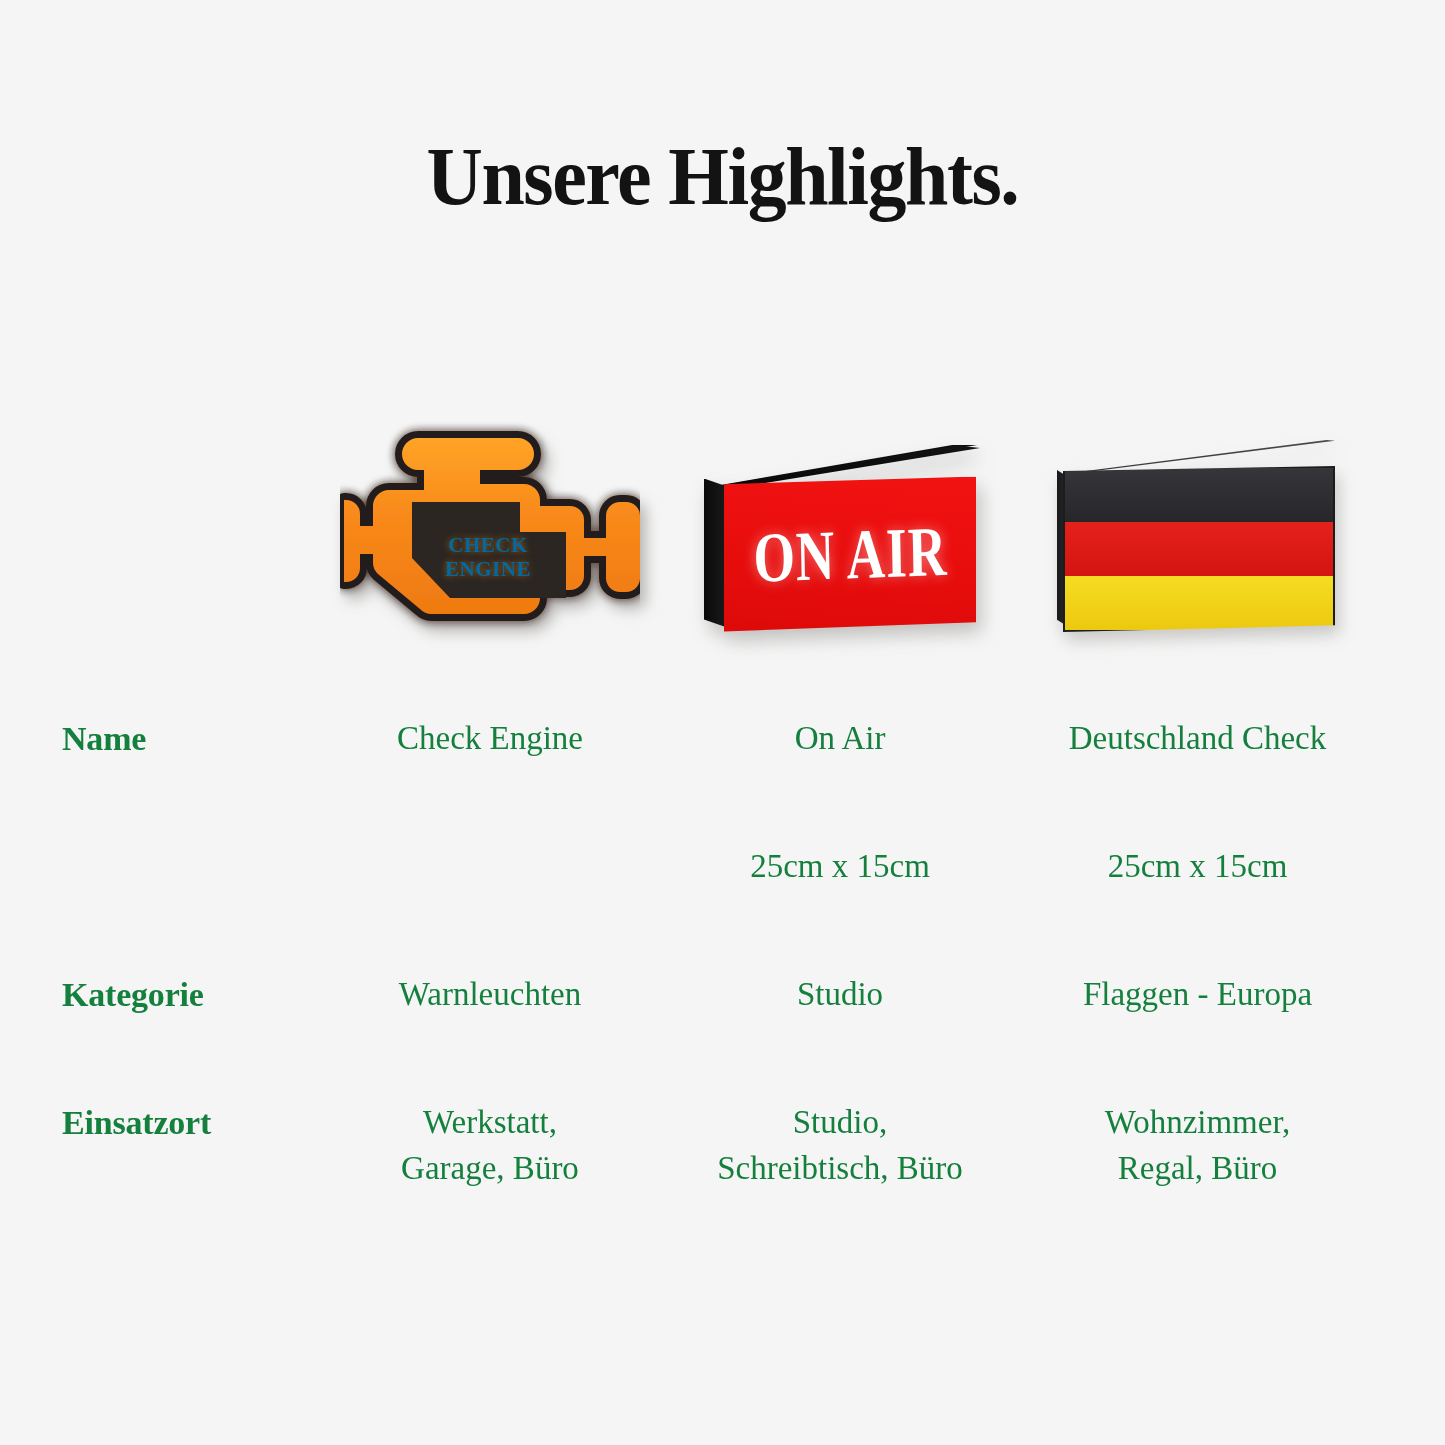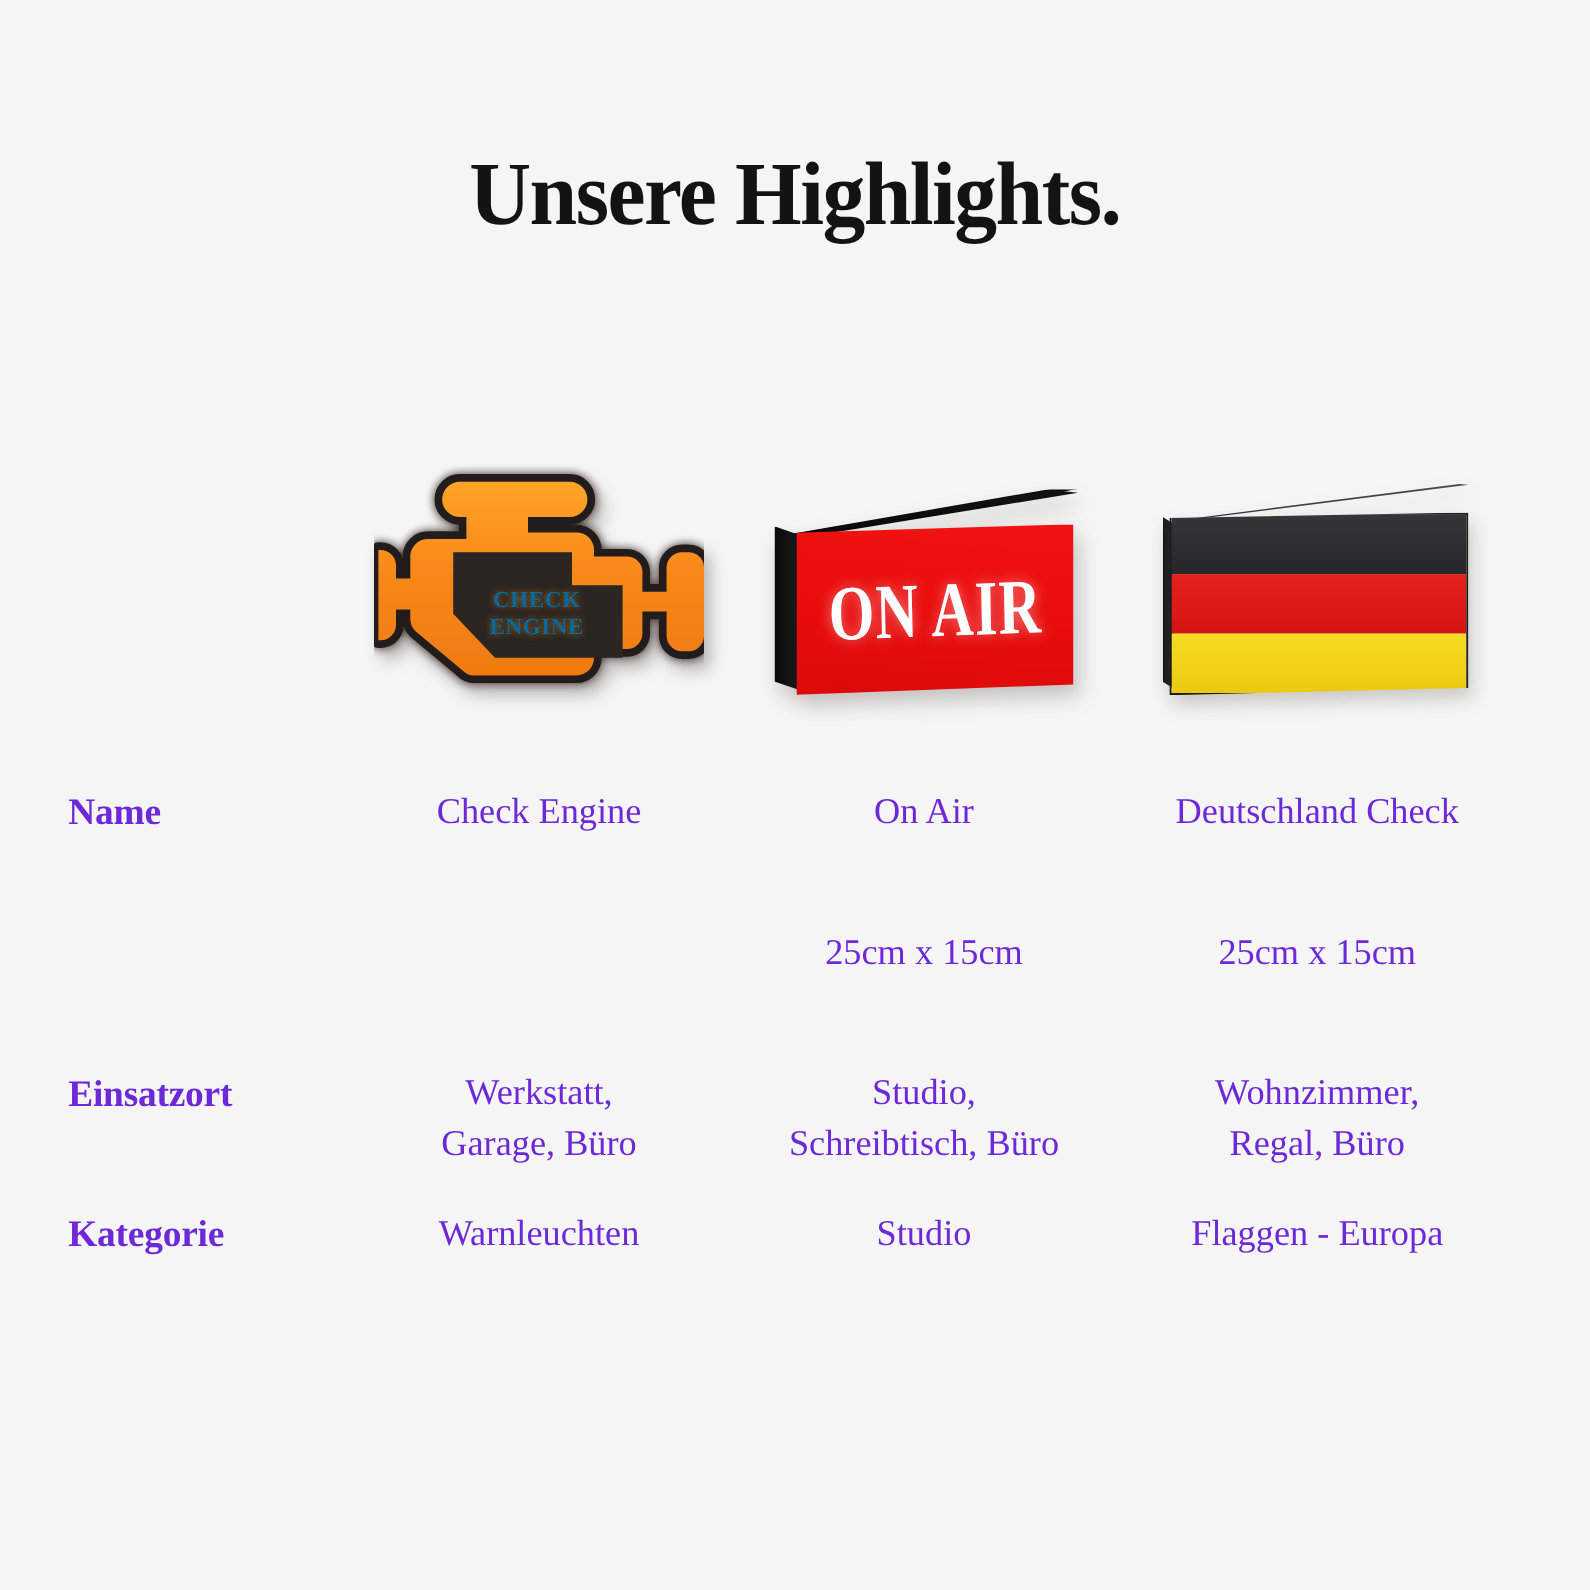--- a/index.html
+++ b/index.html
@@ -193,21 +193,21 @@
     height: 128px;
   }
   .cell {
     position: absolute;
     top: 0;
     display: flex;
     align-items: flex-start;
     justify-content: center;
     font-size: 33px;
     line-height: 1.38;
-    color: #6d28d9;
+    color: #15803d;
     white-space: pre-line;
     text-align: center;
   }
   .c-label {
     left: 62px;
     width: 260px;
     justify-content: flex-start;
     text-align: left;
     font-weight: 700;
     font-size: 34px;
@@ -289,31 +289,31 @@
       <div class="cell c2">On Air</div>
       <div class="cell c3">Deutschland Check</div>
     </div>
 
     <div class="row">
       <div class="cell c2">25cm x 15cm</div>
       <div class="cell c3">25cm x 15cm</div>
     </div>
 
     <div class="row">
+      <div class="cell c-label">Kategorie</div>
+      <div class="cell c1">Warnleuchten</div>
+      <div class="cell c2">Studio</div>
+      <div class="cell c3">Flaggen - Europa</div>
+    </div>
+
+    <div class="row">
       <div class="cell c-label">Einsatzort</div>
       <div class="cell c1">Werkstatt,
 Garage, Büro</div>
       <div class="cell c2">Studio,
 Schreibtisch, Büro</div>
       <div class="cell c3">Wohnzimmer,
 Regal, Büro</div>
     </div>
 
-    <div class="row">
-      <div class="cell c-label">Kategorie</div>
-      <div class="cell c1">Warnleuchten</div>
-      <div class="cell c2">Studio</div>
-      <div class="cell c3">Flaggen - Europa</div>
-    </div>
-
   </div>
 
 </div>
 
 </body></html>

